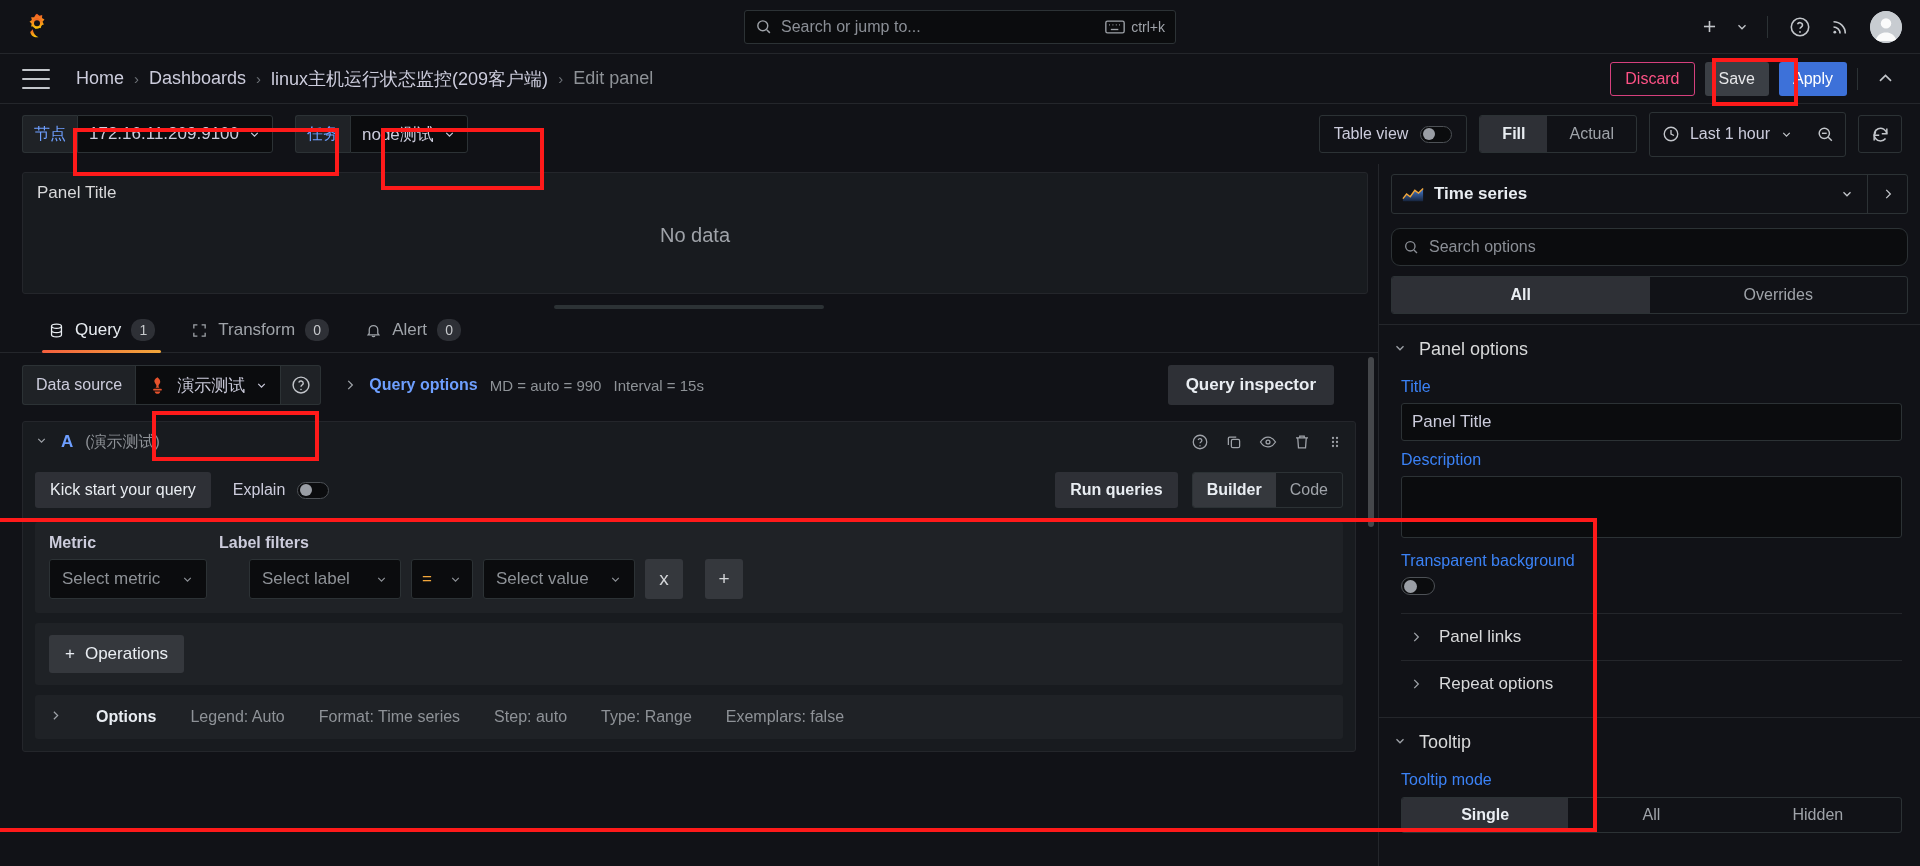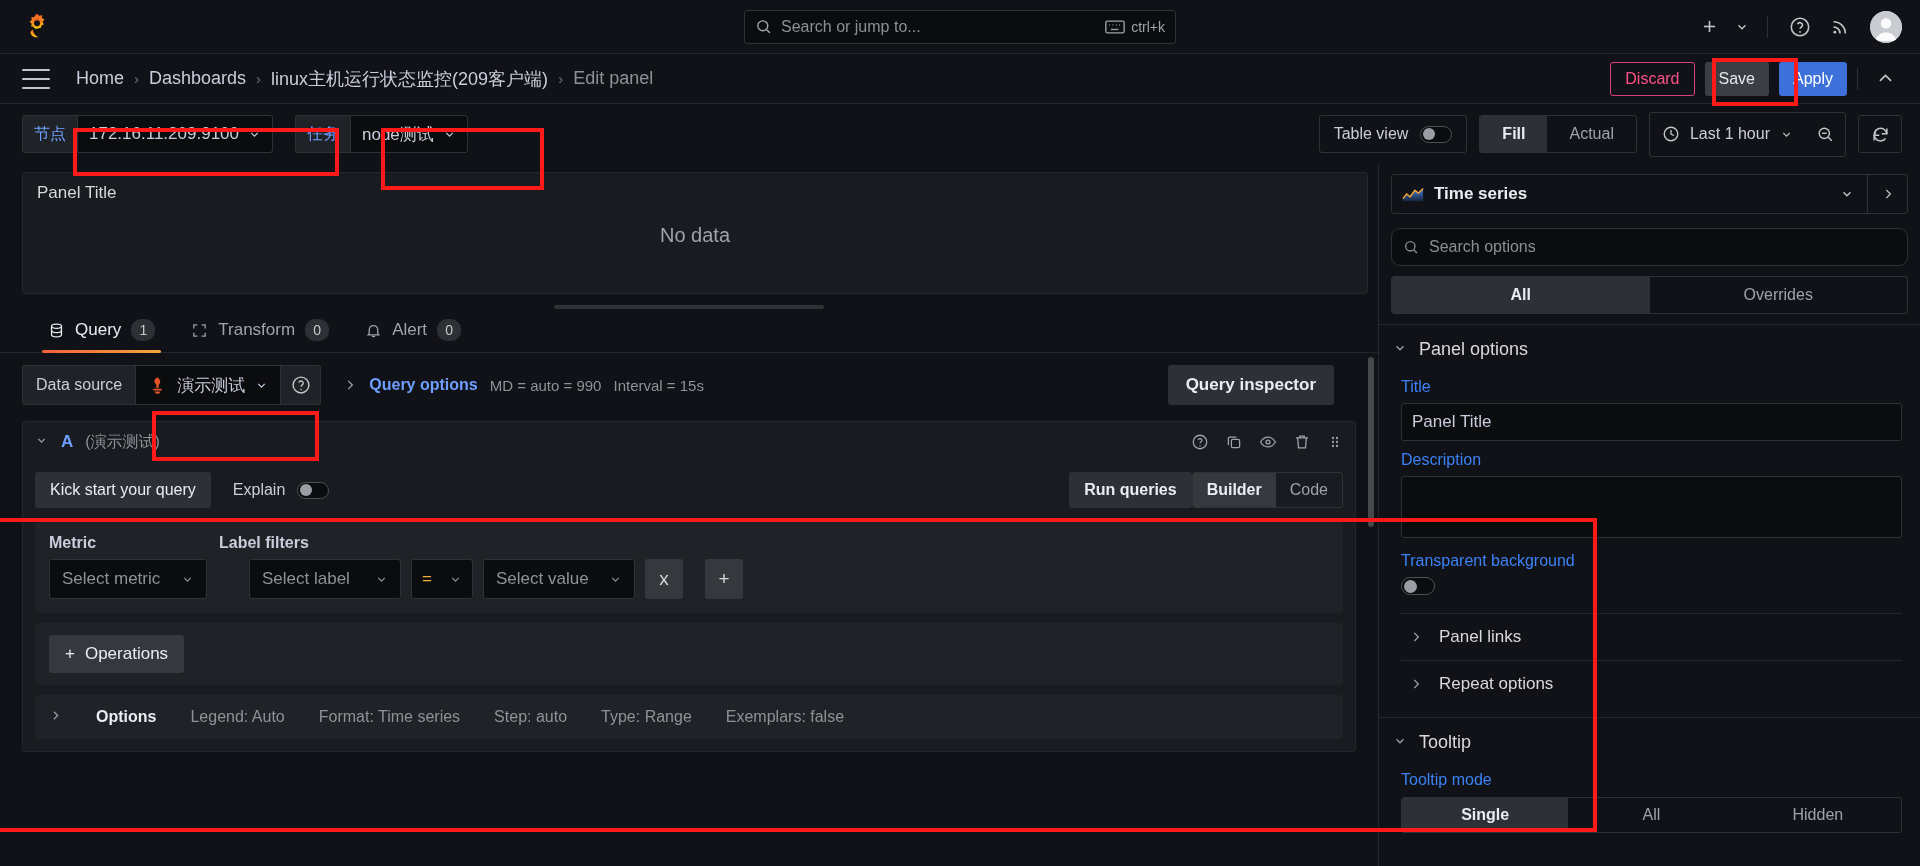--- a/index.html
+++ b/index.html
@@ -222,21 +222,21 @@
   .qrow-icons { margin-left:auto; display:flex; align-items:center; gap: 16px; color:#9fa3a9; }
   .qrow-icons span { cursor:pointer; display:flex; }
 
   .qrow-body { padding: 6px 12px 12px 12px; }
   .kick-row { display:flex; align-items:center; gap: 22px; padding: 4px 0 14px 0; }
   .btn-kick {
     background:#2e3036; color:#e9edf2; height:36px; border-radius:3px;
     padding: 0 15px; display:flex; align-items:center; font-size:16px; cursor:pointer;
   }
   .explain { display:flex; align-items:center; gap: 12px; color:#ccccdc; font-size:16px; }
-  .kick-right { margin-left:auto; display:flex; align-items:center; }
+  .kick-right { margin-left:auto; display:flex; align-items:center; gap: 14px;}
   .btn-run {
     background:#2e3036; color:#e9edf2; height:36px; border-radius:3px;
     padding: 0 15px; display:flex; align-items:center; font-size:16px; cursor:pointer; font-weight:600;
   }
   .bcseg { height:36px; display:flex; border:1px solid #2c3235; border-radius:3px; overflow:hidden; }
   .bcseg div { padding: 0 14px; display:flex; align-items:center; font-size:16px; color:#9fa3a9; cursor:pointer; }
   .bcseg div.active { background:#35383d; color:#e9edf2; font-weight:600; }
 
   .inner-card {
     background:#1f2226; border-radius: 3px; padding: 12px 14px 14px 14px; margin-bottom: 10px;

